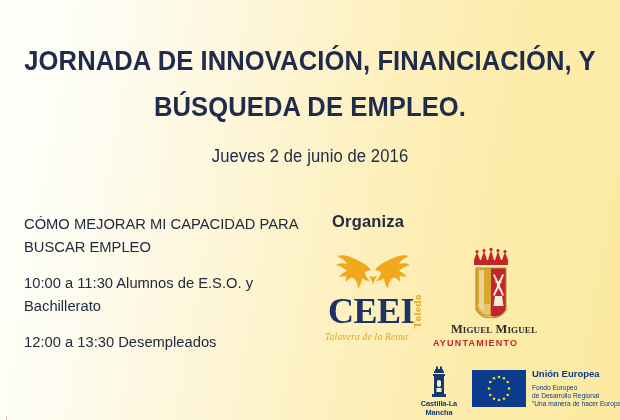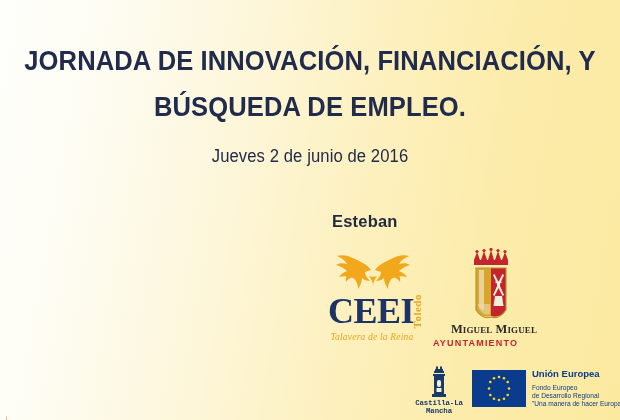--- a/index.html
+++ b/index.html
@@ -139,21 +139,21 @@
     writing-mode: vertical-rl;
     text-orientation: mixed;
     transform: rotate(180deg);
     transform-origin: center;
   }
   .ceei-sub {
     position: absolute;
     left: 0;
     top: 86px;
     width: 94px;
-    text-align: center;
+    text-align: left;
     color: #E3A61E;
     font-family: "Liberation Serif", serif;
     font-style: italic;
     font-size: 9.5px;
     letter-spacing: 0.2px;
   }
 
   
   .mesteban {
     position: absolute;
@@ -201,21 +201,20 @@
     top: 366px;
     width: 212px;
     height: 52px;
   }
   .clm {
     position: absolute;
     left: 0;
     top: 0;
     width: 62px;
     height: 50px;
-    font-family: Liberation Mono, monospace;
   }
   .clm-castle {
     position: absolute;
     left: 18px;
     top: 0;
     width: 26px;
     height: 32px;
   }
   .clm-label {
     position: absolute;
@@ -276,22 +275,29 @@
 
 <div id="poster">
 
   <div class="title-block">
     <span class="title-line">JORNADA DE INNOVACIÓN, FINANCIACIÓN, Y</span>
     <span class="title-line">BÚSQUEDA DE EMPLEO.</span>
   </div>
 
   <div class="date-line">Jueves 2 de junio de 2016</div>
 
-
-  <div class="organiza">Esteban</div>
+  <div class="program">
+    <div class="program-line">CÓMO MEJORAR MI CAPACIDAD PARA</div>
+    <div class="program-line cont">BUSCAR EMPLEO</div>
+    <div class="program-line">10:00 a 11:30  Alumnos de E.S.O. y</div>
+    <div class="program-line cont">Bachillerato</div>
+    <div class="program-line">12:00 a 13:30 Desempleados</div>
+  </div>
+
+  <div class="organiza">Organiza</div>
 
   <div class="logo-row">
 
     <div class="ceei">
       <svg class="ceei-crest" viewBox="0 0 84 48">
         <g fill="#F2A81D">
           <path d="M40 24 C36 18 30 16 24 13 C18 10 12 8 6 10 C10 12 14 14 16 18 C12 17 8 17 5 19 C9 20 13 22 16 25 C13 26 10 28 8 31 C13 30 18 30 22 32 C25 34 27 38 27 43 C29 40 31 36 31 32 C33 34 36 35 39 35 C36 32 34 29 34 26 Z"></path>
           <path d="M19 26 C16 28 14 32 15 36 C17 33 20 31 23 31 C21 29 20 28 19 26 Z"></path>
           <path d="M44 24 C48 18 54 16 60 13 C66 10 72 8 78 10 C74 12 70 14 68 18 C72 17 76 17 79 19 C75 20 71 22 68 25 C71 26 74 28 76 31 C71 30 66 30 62 32 C59 34 57 38 57 43 C55 40 53 36 53 32 C51 34 48 35 45 35 C48 32 50 29 50 26 Z"></path>
           <path d="M65 26 C68 28 70 32 69 36 C67 33 64 31 61 31 C63 29 64 28 65 26 Z"></path>

